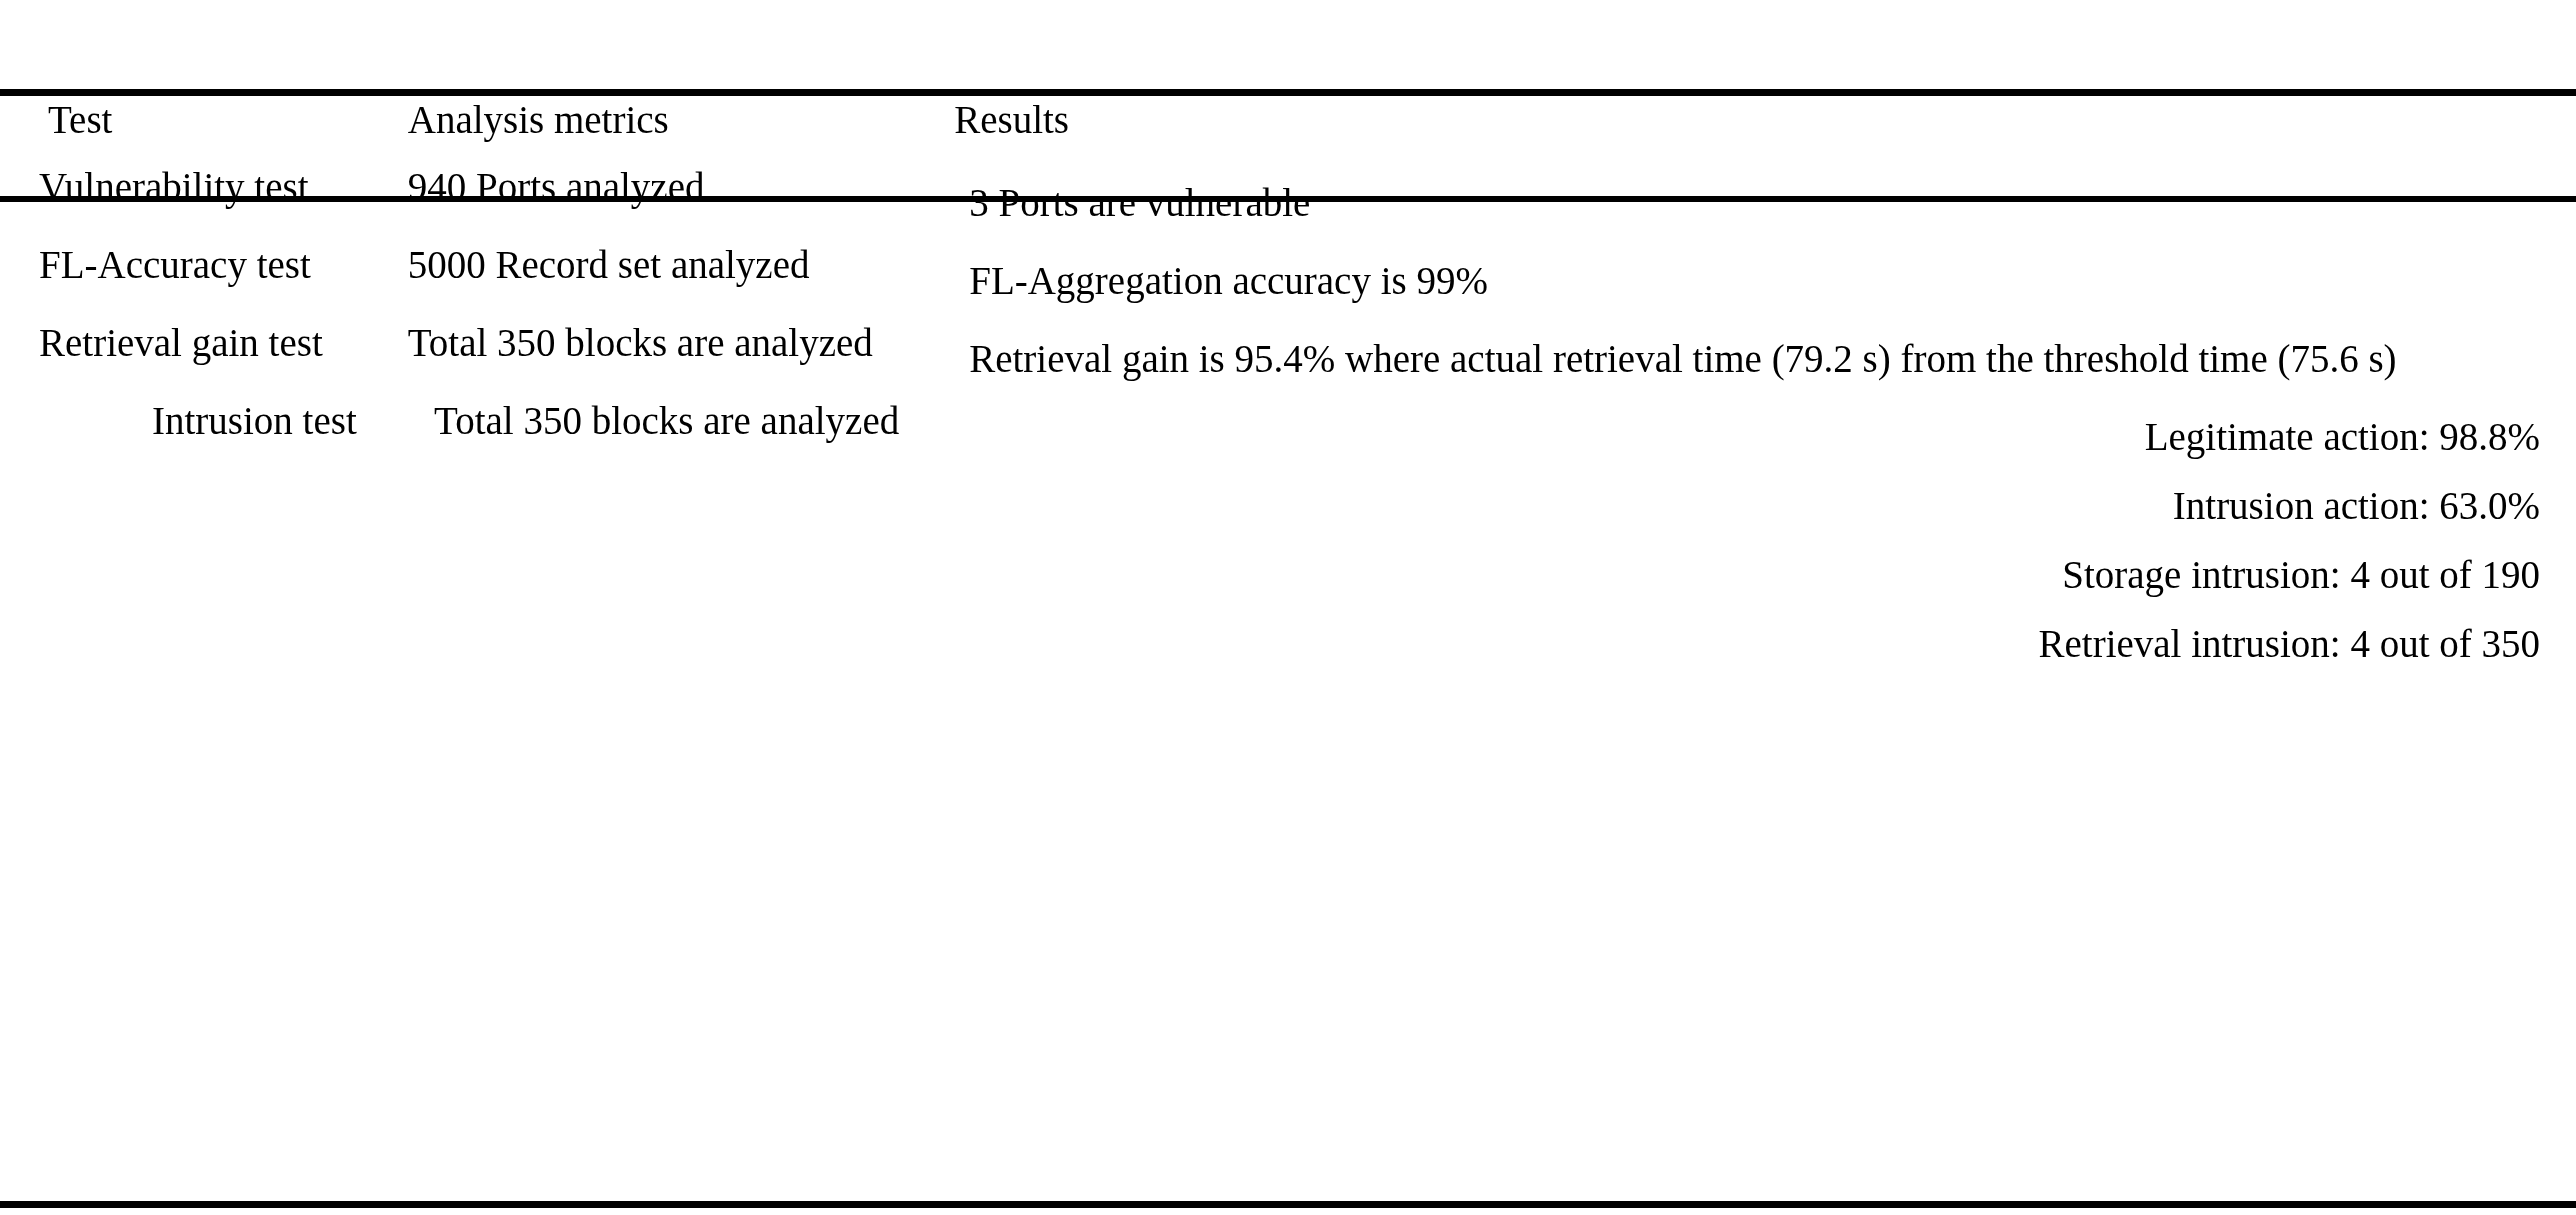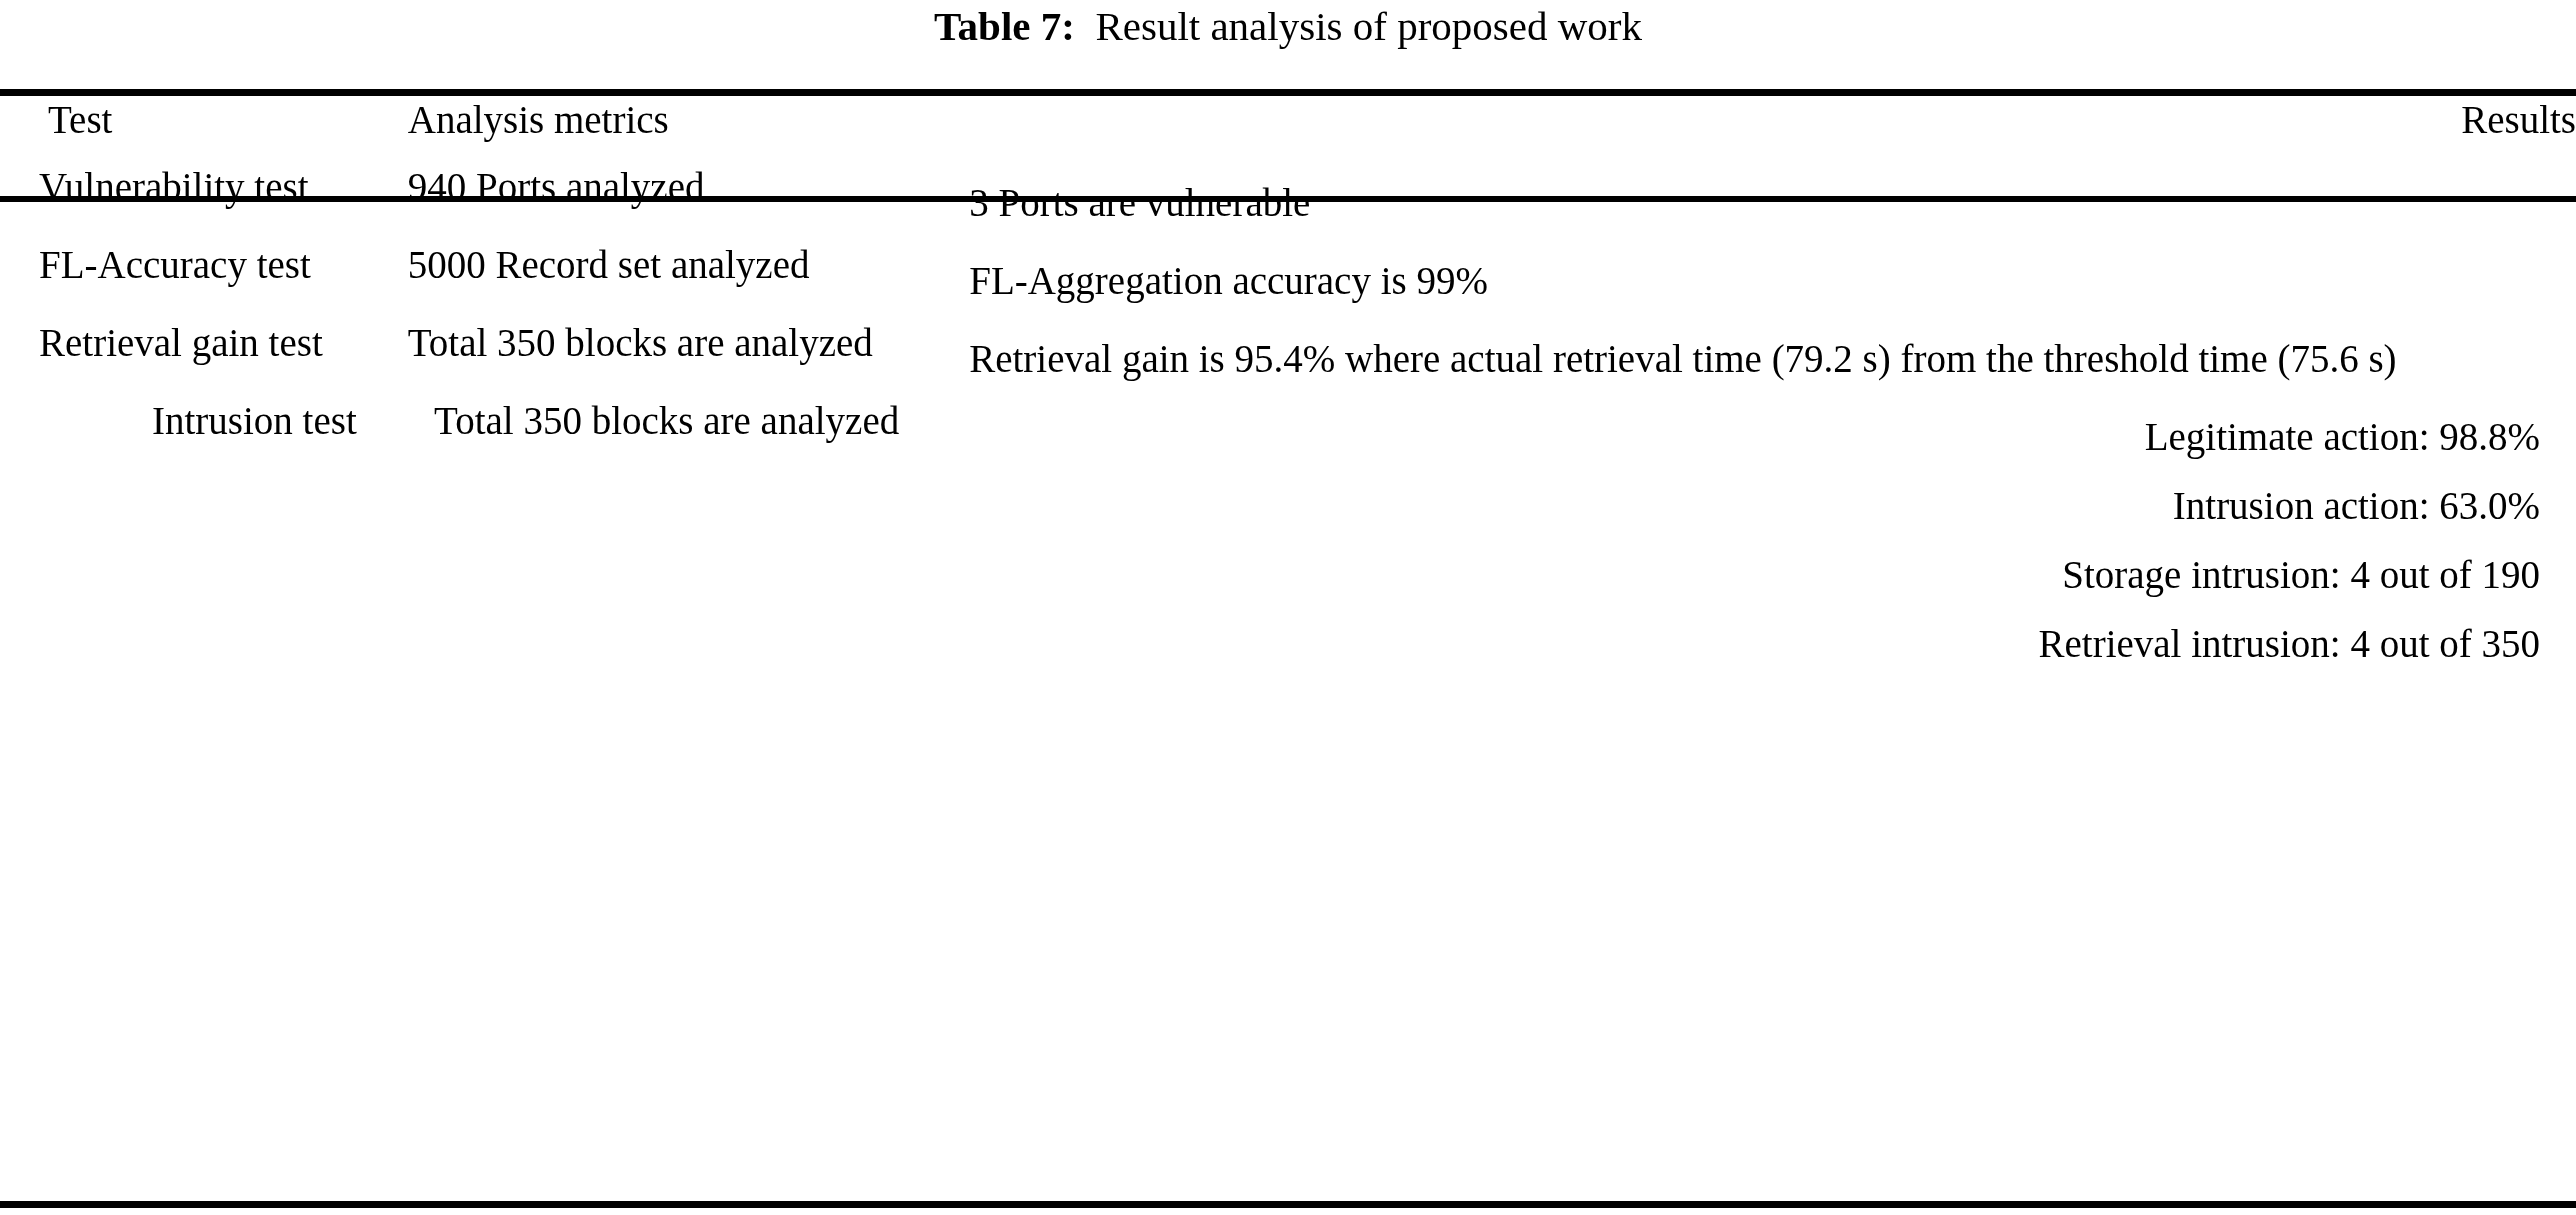--- a/index.html
+++ b/index.html
@@ -73,21 +73,21 @@
     border: 0;
   }
 
   thead th {
     font-weight: normal;
     padding-top: 32px;
     padding-bottom: 32px;
   }
   thead th.cell-test    { padding-left: 48px; }
   thead th.cell-metrics { padding-left: 39px; }
-  thead th.cell-results { padding-left: 39px; text-align: right; }
+  thead th.cell-results { padding-left: 39px; }
 
   tbody td {
     padding-top: 18.4px;
     padding-bottom: 12px;
   }
   tbody td.cell-test    { padding-left: 39px; padding-right: 12px; }
   tbody td.cell-metrics { padding-left: 39px; padding-right: 16px; }
   tbody td.cell-results { padding-left: 38px; padding-right: 20px; }
 
   tbody tr.row-first td { padding-top: 21px; }
@@ -95,23 +95,20 @@
 
   .res-line { margin: 16px; }
   .res-line + .res-line { margin-top: 23px; }
   .res-block { margin: 16px; }
 </style>
 </head>
 <body>
 
 <div class="page">
 
-  <div class="caption">
-    <span class="cap-label">Table 7:</span><span>&nbsp;&nbsp;</span><span class="cap-text">Result analysis of proposed work</span>
-  </div>
 
   <div class="rule rule-top"></div>
   <div class="rule rule-header"></div>
   <div class="rule rule-bottom"></div>
 
   <table class="tbl">
     <colgroup>
       <col class="c-test">
       <col class="c-metrics">
       <col class="c-results">

